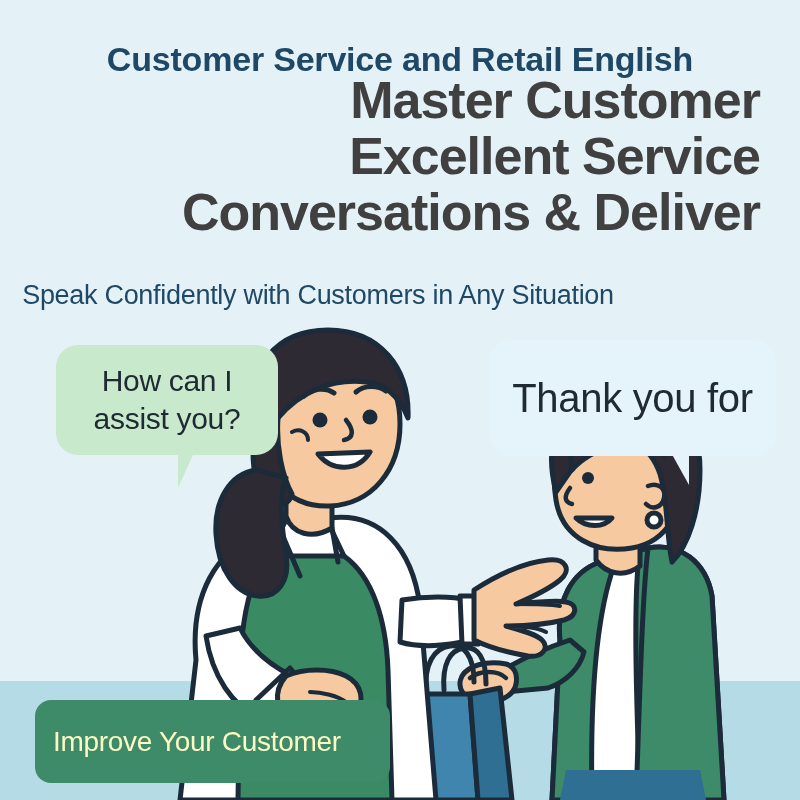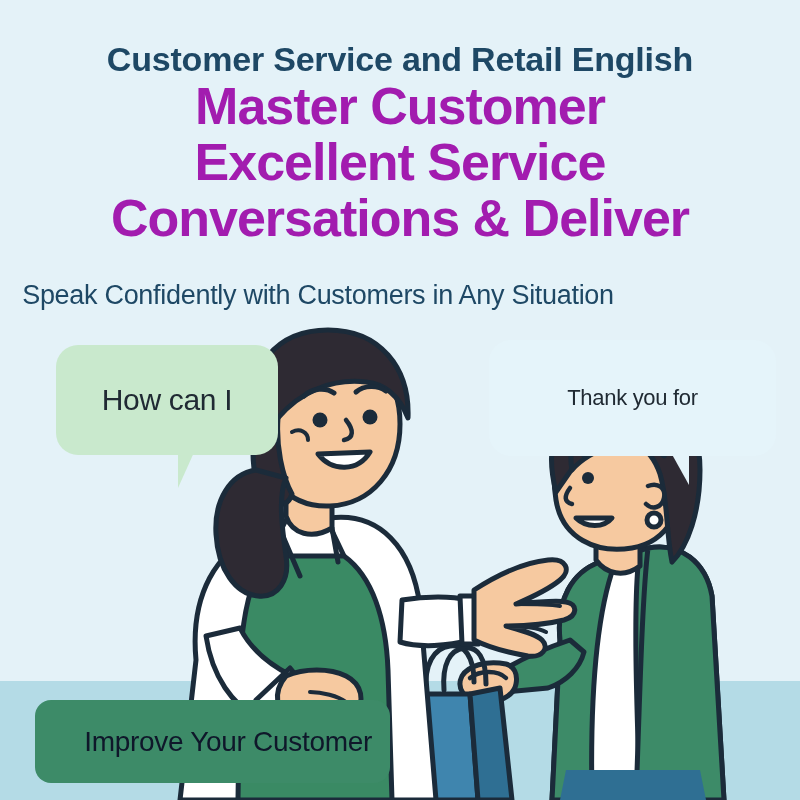--- a/index.html
+++ b/index.html
@@ -15,22 +15,22 @@
   
   .bg-upper{position:absolute;left:0;top:0;width:800px;height:681px;background:#e4f2f8;}
   .bg-lower{position:absolute;left:0;top:681px;width:800px;height:119px;background:#b4dbe6;}
 
   
   .eyebrow{
     position:absolute;left:0;top:40px;width:800px;text-align:center;
     font-size:34px;font-weight:bold;color:#1e4865;letter-spacing:-0.2px;
   }
   .headline{
-    position:absolute;left:40px;top:78px;width:720px;text-align:center;
-    font-size:52px;line-height:56px;font-weight:bold;color:#a21caf;
+    position:absolute;left:40px;top:72px;width:720px;text-align:right;
+    font-size:52px;line-height:56px;font-weight:bold;color:#404040;
     letter-spacing:-1px;
   }
   .subhead{
     position:absolute;left:0;top:280px;width:636px;text-align:center;
     font-size:27px;color:#1e4865;letter-spacing:-0.3px;
   }
 
   
   .bubble{position:absolute;box-sizing:border-box;display:flex;align-items:center;justify-content:center;}
   .bubble .btxt{text-align:center;color:#202a33;letter-spacing:-0.3px;}
@@ -42,34 +42,34 @@
   .tail-left{
     position:absolute;left:178px;top:448px;width:0;height:0;
     border-left:18px solid #c9e9cd;
     border-right:16px solid transparent;
     border-bottom:40px solid transparent;
   }
   .bubble-right{
     left:489px;top:340px;width:287px;height:116px;border-radius:22px;
     background:#e5f4fa;
   }
-  .bubble-right .btxt{font-size:22px;line-height:38px;}
+  .bubble-right .btxt{font-size:40px;line-height:38px;}
   .tail-right{
     position:absolute;left:655px;top:449px;width:0;height:0;
     border-right:20px solid #e5f4fa;
     border-left:14px solid transparent;
     border-bottom:36px solid transparent;
   }
 
   
   .cta{
     position:absolute;left:35px;top:700px;width:355px;height:83px;
     background:#3d8b68;border-radius:16px;
-    display:flex;align-items:center;justify-content:flex-end;
-    color:#0f172a;font-size:28px;line-height:34px;text-align:center;
+    display:flex;align-items:center;justify-content:flex-start;
+    color:#fef9c3;font-size:28px;line-height:34px;text-align:center;
     letter-spacing:-0.3px;box-sizing:border-box;padding:8px 18px;
   }
 
   .art{position:absolute;left:0;top:0;width:800px;height:800px;}
 </style>
 </head>
 <body>
 
 <div id="poster">
 
@@ -189,20 +189,21 @@
     <div>Excellent Service</div>
     <div>Conversations &amp; Deliver</div>
   </div>
 
   <div class="subhead">Speak Confidently with Customers in Any Situation</div>
 
   <div class="tail-left"></div>
   <div class="bubble bubble-left">
     <div class="btxt">
       <div>How can I</div>
+      <div>assist you?</div>
     </div>
   </div>
 
   <div class="tail-right"></div>
   <div class="bubble bubble-right">
     <div class="btxt">
       <div>Thank you for</div>
     </div>
   </div>
 

